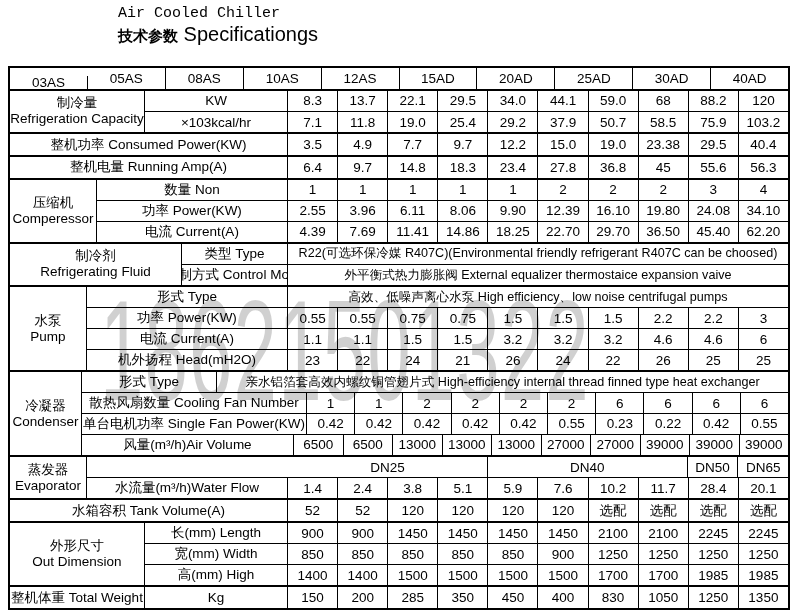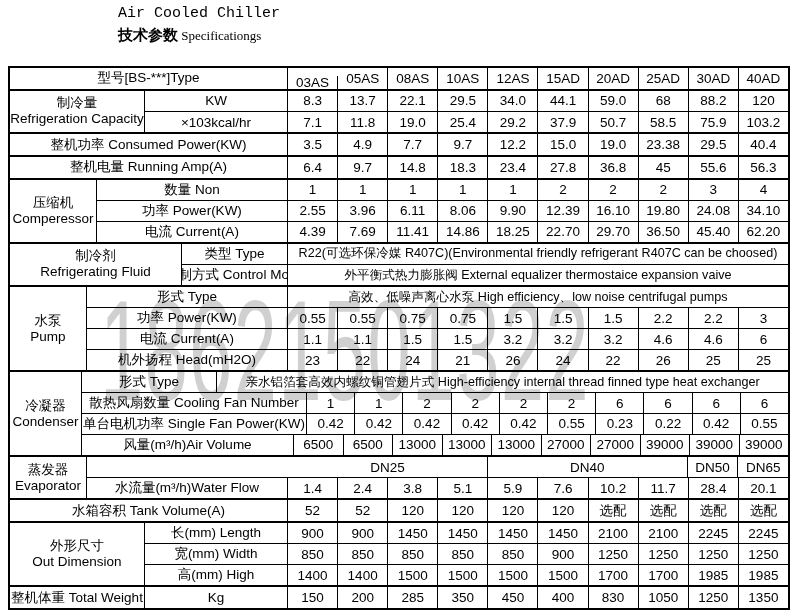--- a/index.html
+++ b/index.html
@@ -2,21 +2,21 @@
 <html><head>
 <meta charset="utf-8">
 <style>
   html,body{margin:0;padding:0;background:#fff;}
   .page{position:relative;width:792px;height:611px;background:#fff;overflow:hidden;
         font-family:"Liberation Sans",sans-serif;color:#000;}
   .title-block{position:absolute;left:118px;top:3px;line-height:21px;}
   .t1{font-size:16px;font-weight:bold;font-family:"DejaVu Sans",sans-serif;}
   .t2{font-size:15px;font-family:"Liberation Mono",monospace;}
   .t3-zh{font-size:15px;font-weight:bold;font-family:"DejaVu Sans",sans-serif;}
-  .t3-en{font-size:13px;font-family:Liberation Serif, serif;margin-top:36px;}
+  .t3-en{font-size:20px;font-family:Liberation Sans, sans-serif;margin-top:36px;}
 
   .spec-table{position:absolute;left:8px;top:66px;width:782px;height:544px;
               border:2px solid #000;box-sizing:border-box;display:flex;flex-direction:column;
               background:#fff;}
   .sec{display:flex;flex:1 1 0;border-top:2px solid #000;min-height:0;}
   .sec:first-child{border-top:none;}
   .colA{box-sizing:border-box;border-right:1px solid #000;display:flex;flex-direction:column;
         justify-content:center;align-items:center;text-align:center;font-size:13.5px;line-height:16px;}
   .rows{flex:1 1 0;display:flex;flex-direction:column;min-width:0;}
   .trow{display:flex;flex:1 1 0;min-height:0;}
@@ -39,21 +39,20 @@
 <div class="page">
   <div class="title-block">
     <div class="t2">Air Cooled Chiller</div>
     <div class="t3"><span class="t3-zh">技术参数</span><span class="t3-en"> </span><span class="t3-en">Specificationgs</span></div>
   </div>
 
   <div class="spec-table" id="spec-table">
       <div class="sec" style="flex-grow: 1;">
         <div class="rows">
           <div class="trow" style="flex: 1 1 0px;">
-            <div class="lab" style="width: 278px;">型号[BS-***]Type</div>
             <div class="vcell" style="flex-grow: 1; margin-top: 8px;">03AS</div>
             <div class="vcell" style="flex-grow: 1;">05AS</div>
             <div class="vcell" style="flex-grow: 1;">08AS</div>
             <div class="vcell" style="flex-grow: 1;">10AS</div>
             <div class="vcell" style="flex-grow: 1;">12AS</div>
             <div class="vcell" style="flex-grow: 1;">15AD</div>
             <div class="vcell" style="flex-grow: 1;">20AD</div>
             <div class="vcell" style="flex-grow: 1;">25AD</div>
             <div class="vcell" style="flex-grow: 1;">30AD</div>
             <div class="vcell" style="flex-grow: 1;">40AD</div>

